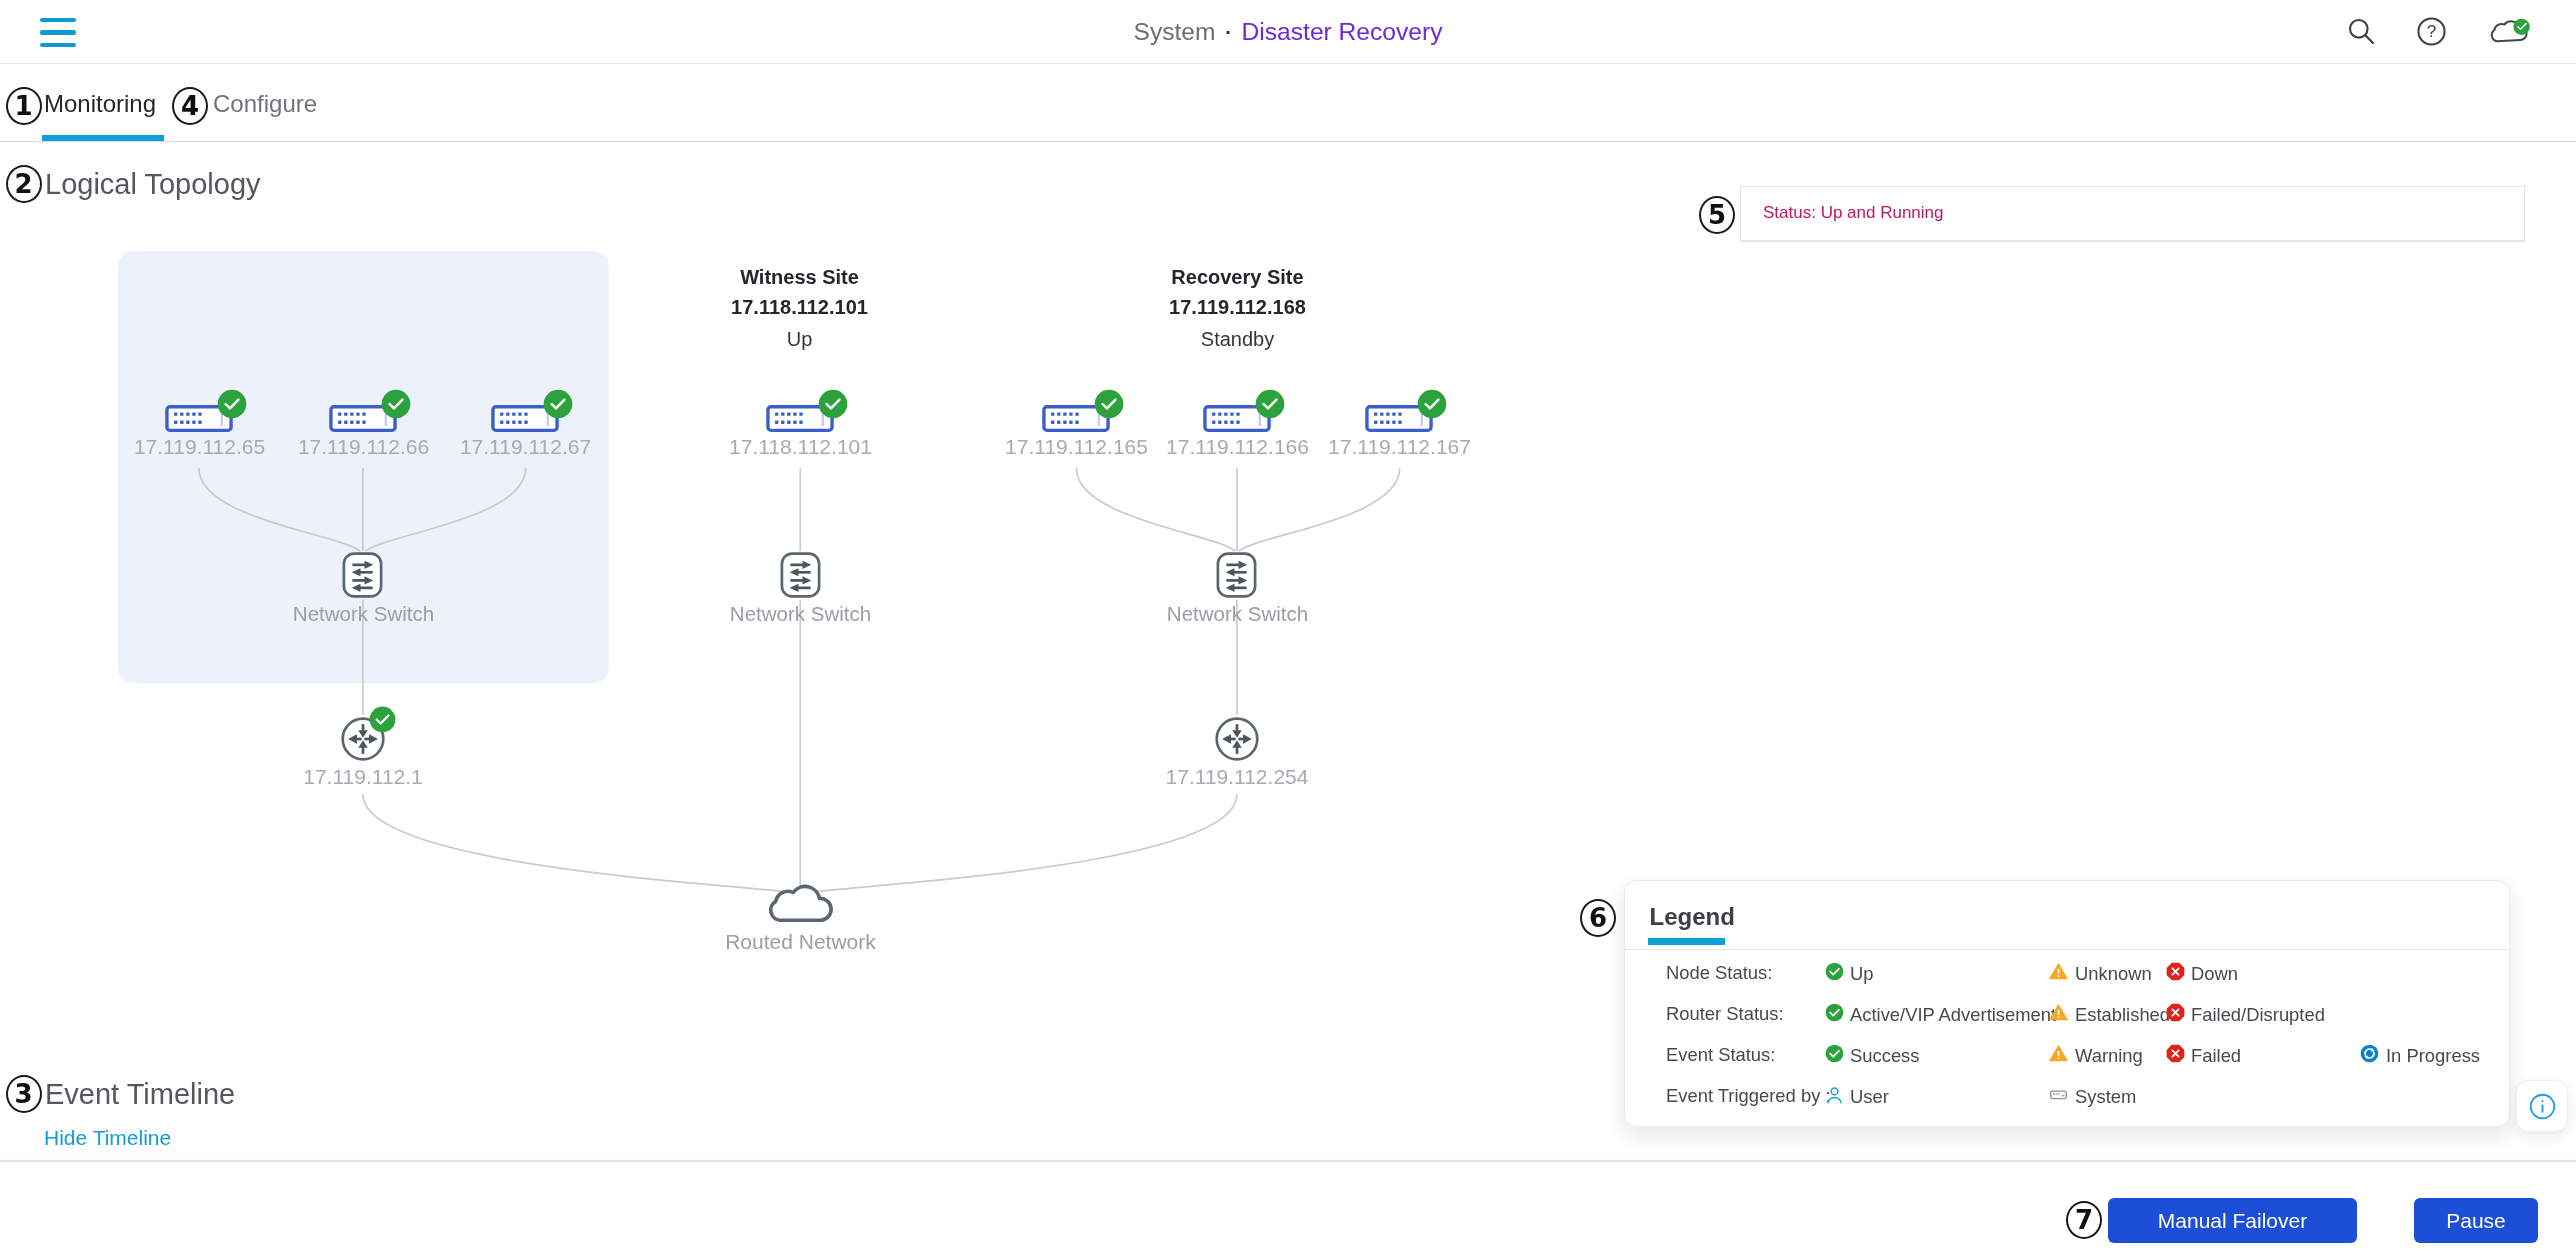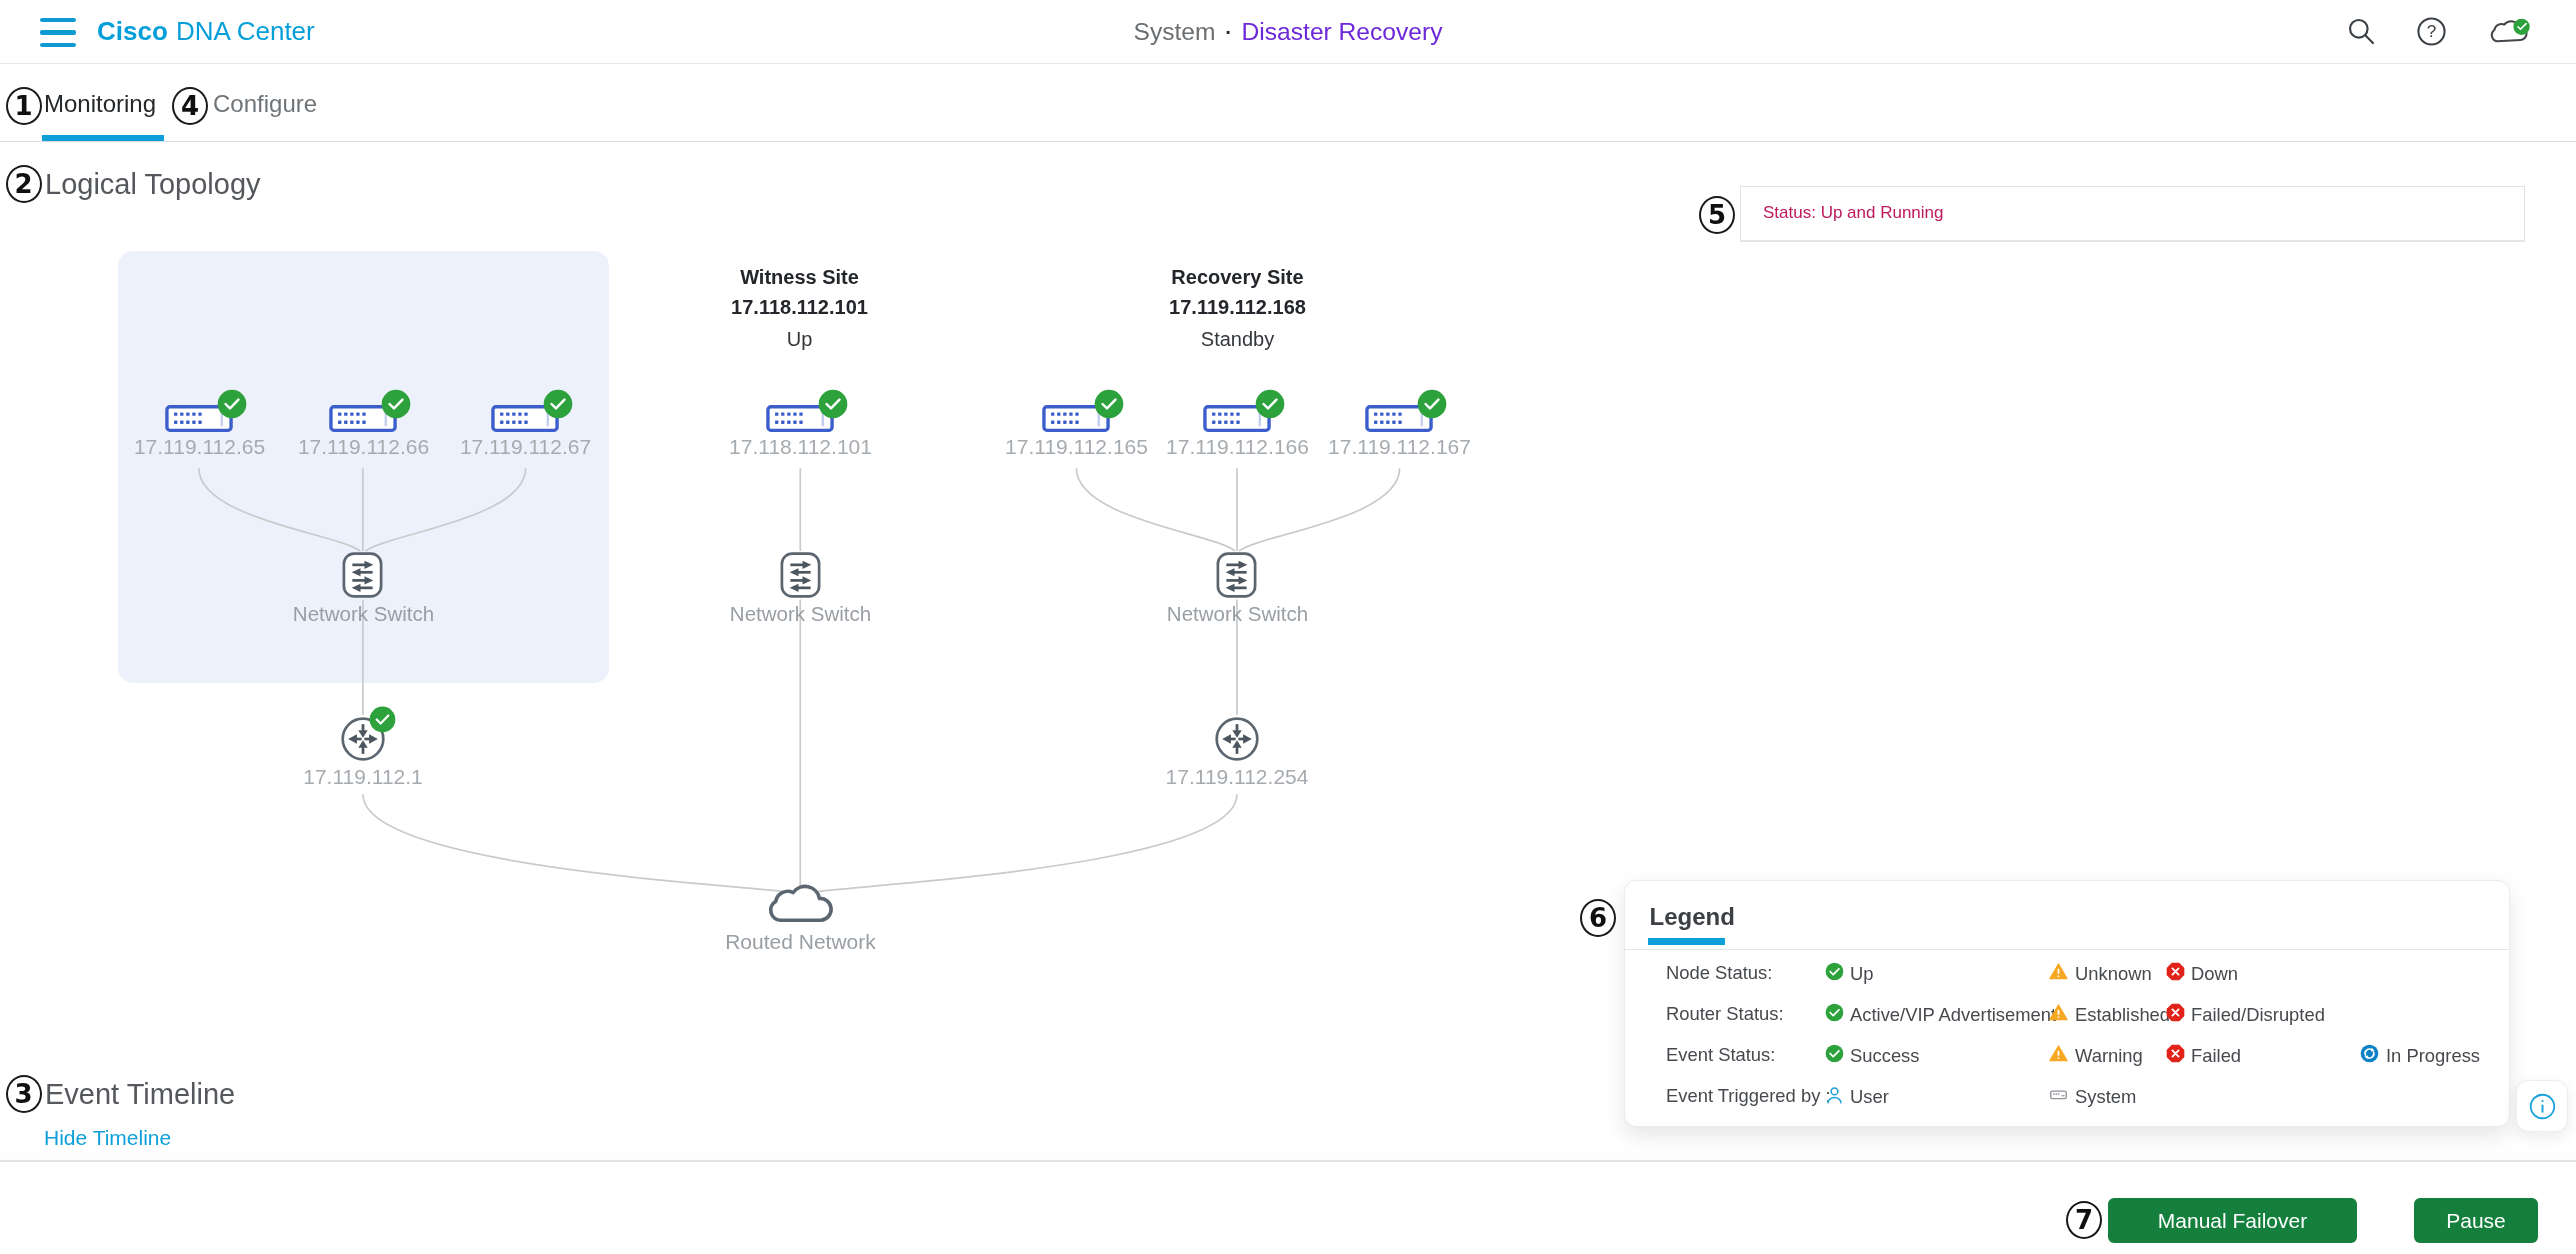--- a/index.html
+++ b/index.html
@@ -71,39 +71,35 @@
   .c1i { left:200px; } .c1t { left:225px; }
   .c2i { left:424px; } .c2t { left:450px; }
   .c3i { left:541px; } .c3t { left:566px; }
   .c4i { left:735px;} .c4t { left:761px; }
 
   
   .info-fab { position:absolute; left:2516px; top:1080px; width:52px; height:52px; background:#fff; border:0.7px solid #ededee; border-radius:12.3px; box-shadow:0 5.5px 15px rgba(0,0,0,0.08); display:flex; align-items:center; justify-content:center; z-index:11; cursor:pointer; }
 
   
   .bottom-divider { position:absolute; left:0; top:1160px; width:2576px; height:2px; background:#e3e4e4; box-shadow:0 -4.1px 6.8px rgba(0,0,0,0.04); }
-  .btn { position:absolute; top:1198px; height:45px; border:none; border-radius:6.1px; background:#15803d; color:#fff; font-size:21px; font-family:"Liberation Sans", sans-serif; cursor:pointer; }
+  .btn { position:absolute; top:1198px; height:45px; border:none; border-radius:6.1px; background:#1d4ed8; color:#fff; font-size:21px; font-family:"Liberation Sans", sans-serif; cursor:pointer; }
   .btn-manual { left:2108px; width:249px; }
   .btn-pause  { left:2414px; width:124px; }
 </style>
 </head>
 <body>
 
 <div class="page">
 
   <header class="app-header">
     <div class="hamburger">
         <span></span>
         <span></span>
         <span></span>
       </div>
-    <div class="brand">
-      <span class="bold">Cisco</span>
-      <span>DNA Center</span>
-    </div>
     <div class="crumbs">
       <span class="crumb-section">System</span>
       <span class="crumb-dot">·</span>
       <span class="crumb-page">Disaster Recovery</span>
     </div>
     <div class="h-right">
       <svg class="h-icon" width="31" height="31" viewBox="0 0 46 46">
         <circle cx="19" cy="19" r="13" fill="none" stroke="#3b4045" stroke-width="3.2"></circle>
         <line x1="29" y1="29" x2="40" y2="40" stroke="#3b4045" stroke-width="3.2" stroke-linecap="round"></line>
       </svg>

